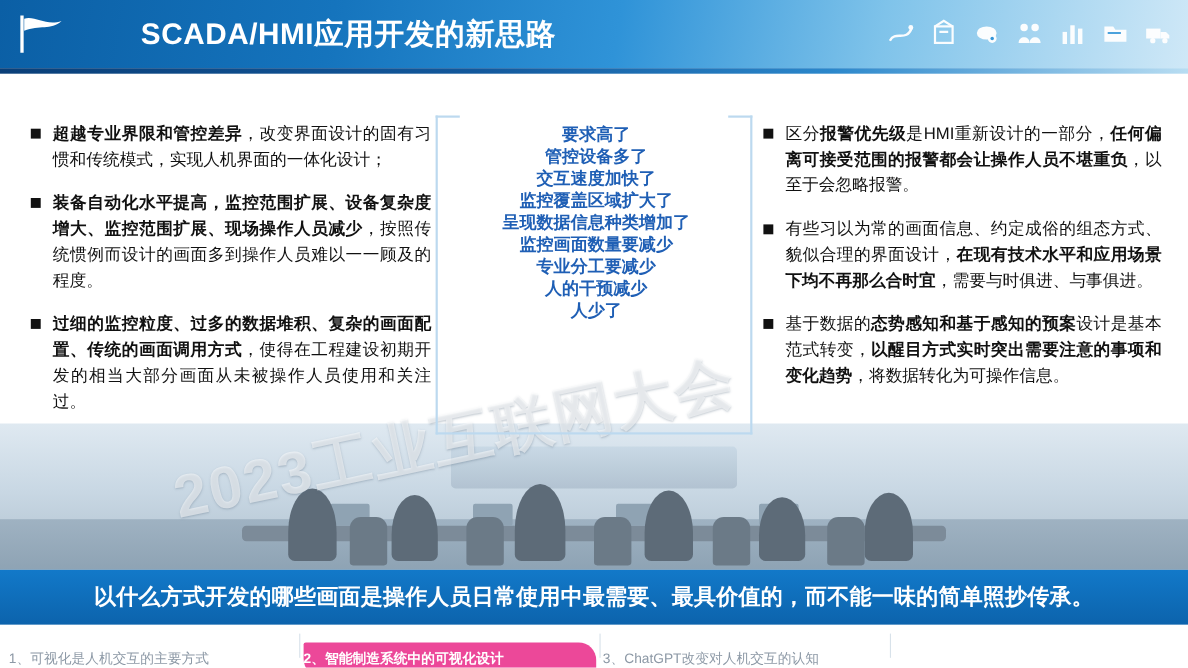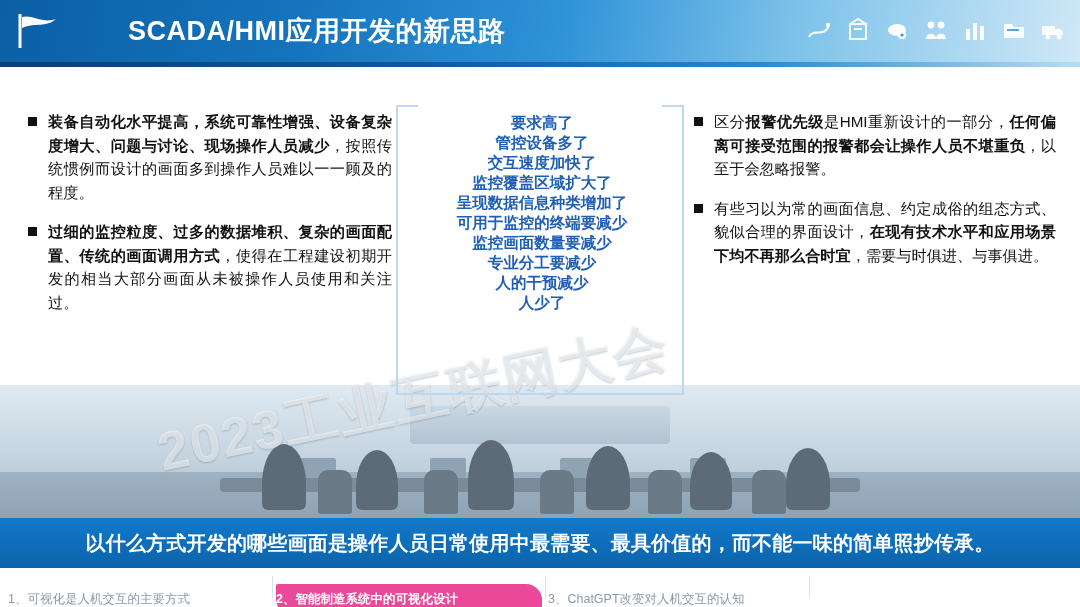--- a/index.html
+++ b/index.html
@@ -344,47 +344,54 @@
 
   <div class="center-art">
     <div class="edge-top-left"></div>
     <div class="edge-top-right"></div>
     <div class="art-lines">
       <div>要求高了</div>
       <div>管控设备多了</div>
       <div>交互速度加快了</div>
       <div>监控覆盖区域扩大了</div>
       <div>呈现数据信息种类增加了</div>
-      <div>可用于监控的终端要减少</div>
       <div>监控画面数量要减少</div>
       <div>专业分工要减少</div>
       <div>人的干预减少</div>
       <div>人少了</div>
     </div>
   </div>
 
   <div class="col col-left">
     <div class="bullet">
       <span class="sq"></span>
-      <p><span class="b">装备自动化水平提高，系统可靠性增强、设备复杂度增大、问题与讨论、现场操作人员减少</span><span>，按照传统惯例而设计的画面多到操作人员难以一一顾及的程度。</span></p>
+      <p><span class="b">超越专业界限和管控差异</span><span>，改变界面设计的固有习惯和传统模式，实现人机界面的一体化设计；</span></p>
+    </div>
+    <div class="bullet">
+      <span class="sq"></span>
+      <p><span class="b">装备自动化水平提高，监控范围扩展、设备复杂度增大、监控范围扩展、现场操作人员减少</span><span>，按照传统惯例而设计的画面多到操作人员难以一一顾及的程度。</span></p>
     </div>
     <div class="bullet">
       <span class="sq"></span>
       <p><span class="b">过细的监控粒度、过多的数据堆积、复杂的画面配置、传统的画面调用方式</span><span>，使得在工程建设初期开发的相当大部分画面从未被操作人员使用和关注过。</span></p>
     </div>
   </div>
 
   <div class="col col-right">
     <div class="bullet">
       <span class="sq"></span>
       <p><span>区分</span><span class="b">报警优先级</span><span>是HMI重新设计的一部分，</span><span class="b">任何偏离可接受范围的报警都会让操作人员不堪重负</span><span>，以至于会忽略报警。</span></p>
     </div>
     <div class="bullet">
       <span class="sq"></span>
       <p><span>有些习以为常的画面信息、约定成俗的组态方式、貌似合理的界面设计，</span><span class="b">在现有技术水平和应用场景下均不再那么合时宜</span><span>，需要与时俱进、与事俱进。</span></p>
+    </div>
+    <div class="bullet">
+      <span class="sq"></span>
+      <p><span>基于数据的</span><span class="b">态势感知和基于感知的预案</span><span>设计是基本范式转变，</span><span class="b">以醒目方式实时突出需要注意的事项和变化趋势</span><span>，将数据转化为可操作信息。</span></p>
     </div>
   </div>
 
   <div class="banner"></div>
   <div class="banner-text">以什么方式开发的哪些画面是操作人员日常使用中最需要、最具价值的，而不能一味的简单照抄传承。</div>
 
   <div class="footer"></div>
   <div class="nav-sep" style="left:272px;"></div>
   <div class="nav-sep" style="left:545px;"></div>
   <div class="nav-sep" style="left:809px;"></div>

